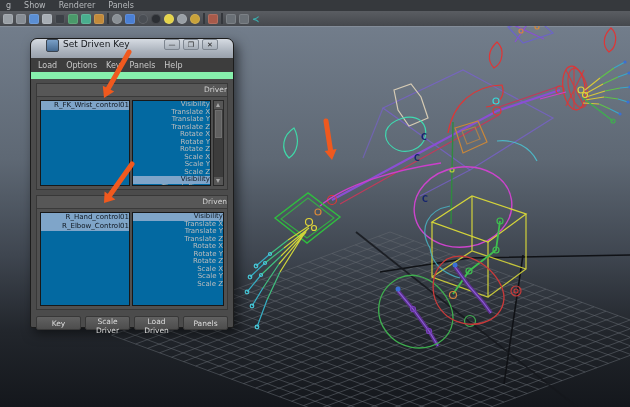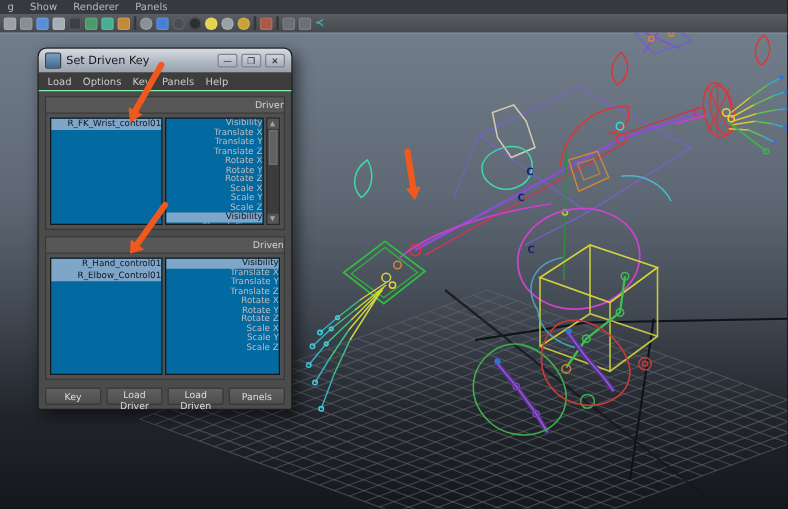--- a/index.html
+++ b/index.html
@@ -17,29 +17,29 @@
   .icon-chip.circle{border-radius:50%;}
   .icon-chip.sep{width:2px;height:11px;border-radius:0;box-shadow:none;}
   .icon-chip.glyph{width:auto;background:none!important;box-shadow:none;font-size:9px;line-height:10px;font-weight:bold;}
   
   .viewport{position:absolute;left:0;top:26px;right:0;bottom:0;}
   .viewport svg{display:block;}
   
   .dialog{position:absolute;left:30px;top:38px;width:202px;height:288px;background:#4b4b4b;
           border:1px solid #1c1c1c;border-radius:7px 7px 2px 2px;box-shadow:4px 5px 12px rgba(0,0,0,.55);z-index:10;}
   .titlebar{height:19px;background:linear-gradient(#d6dbe2,#aab2bc 65%,#99a1ac);border-radius:6px 6px 0 0;
-            display:flex;align-items:center;padding:0 5px;gap:4px;}
+            display:flex;padding:0 15px;gap:4px;}
   .dlg-icon{width:11px;height:11px;background:linear-gradient(#7aa0c8,#45688e);border:1px solid #3a4450;border-radius:2px;}
   .title{font-size:9px;color:#15181c;flex:1;}
   .win-controls{display:flex;gap:3px;}
   .win-btn{width:16px;height:11px;font-size:7px;line-height:8px;color:#222;
            background:linear-gradient(#ced4db,#a7afb9);border:1px solid #7e8690;border-radius:2px;padding:0;
            font-family:"DejaVu Sans",sans-serif;text-align:center;}
   .dlg-menubar{height:14px;background:#3d3d3d;display:flex;align-items:center;gap:9px;padding:0 7px;
-               border-bottom:1px solid #86efac;font-size:8px;color:#c9c9c9;}
+               border-bottom:7px solid #86efac;font-size:8px;color:#c9c9c9;}
   .group{margin:4px 5px 0 5px;border:1px solid #383838;background:#505050;text-align:right;}
   .group-header{height:12px;background:#575757;border-bottom:1px solid #3a3a3a;font-size:7.5px;color:#d2d2d2;
                 line-height:12px;padding-left:5px;}
   .lists{display:flex;padding:3px;gap:2px;}
   .list{background:#0369a1;border:1px solid #181818;overflow:hidden;}
   .objects{width:88px;}
   .attrs{flex:1;}
   .h84{height:84px;} .h92{height:92px;}
   .row{height:7.5px;line-height:7.5px;font-size:7px;color:#bdbdbd;padding-left:3px;white-space:nowrap;}
   .objects .row{height:9px;line-height:9px;}
@@ -355,21 +355,21 @@
             <div class="row">Rotate Z</div>
             <div class="row">Scale X</div>
             <div class="row">Scale Y</div>
             <div class="row">Scale Z</div>
           </div>
       </div>
     </div>
 
     <div class="btn-row">
         <button class="dlg-btn">Key</button>
-        <button class="dlg-btn">Load Driver</button>
+        <button class="dlg-btn">Scale Driver</button>
         <button class="dlg-btn">Load Driven</button>
         <button class="dlg-btn">Panels</button>
       </div>
   </div>
 
   <svg class="annotations" width="630" height="407" viewBox="0 0 407 407" style="width:630px;height:407px;" preserveAspectRatio="none">
   </svg>
   <svg class="annotations" width="630" height="407" viewBox="0 0 630 407">
     <g>
       <path d="M129,52 L108,89" stroke="var(--accent)" stroke-width="5" fill="none" stroke-linecap="round"></path>

